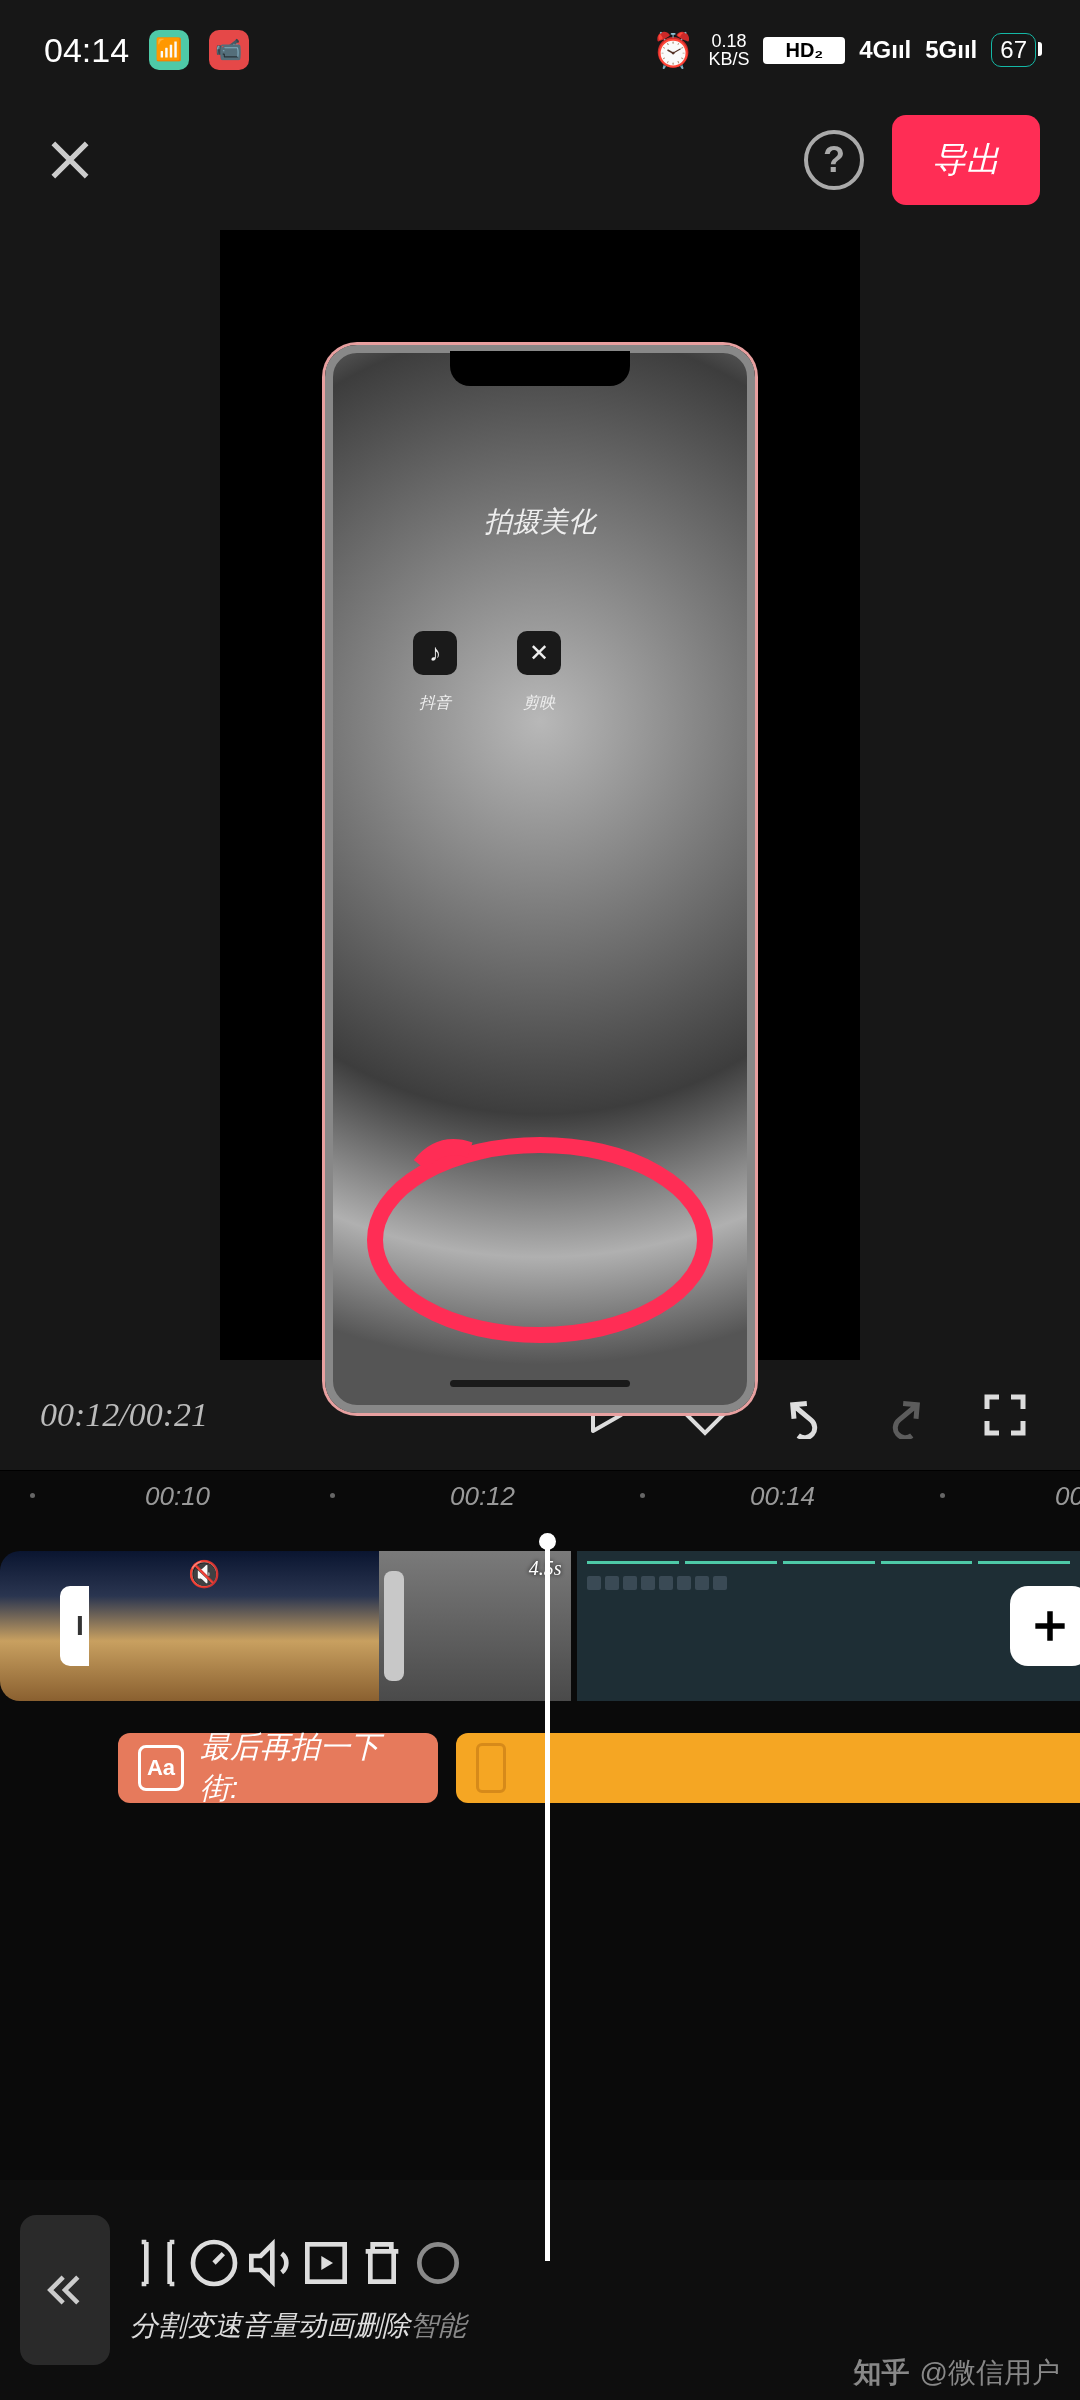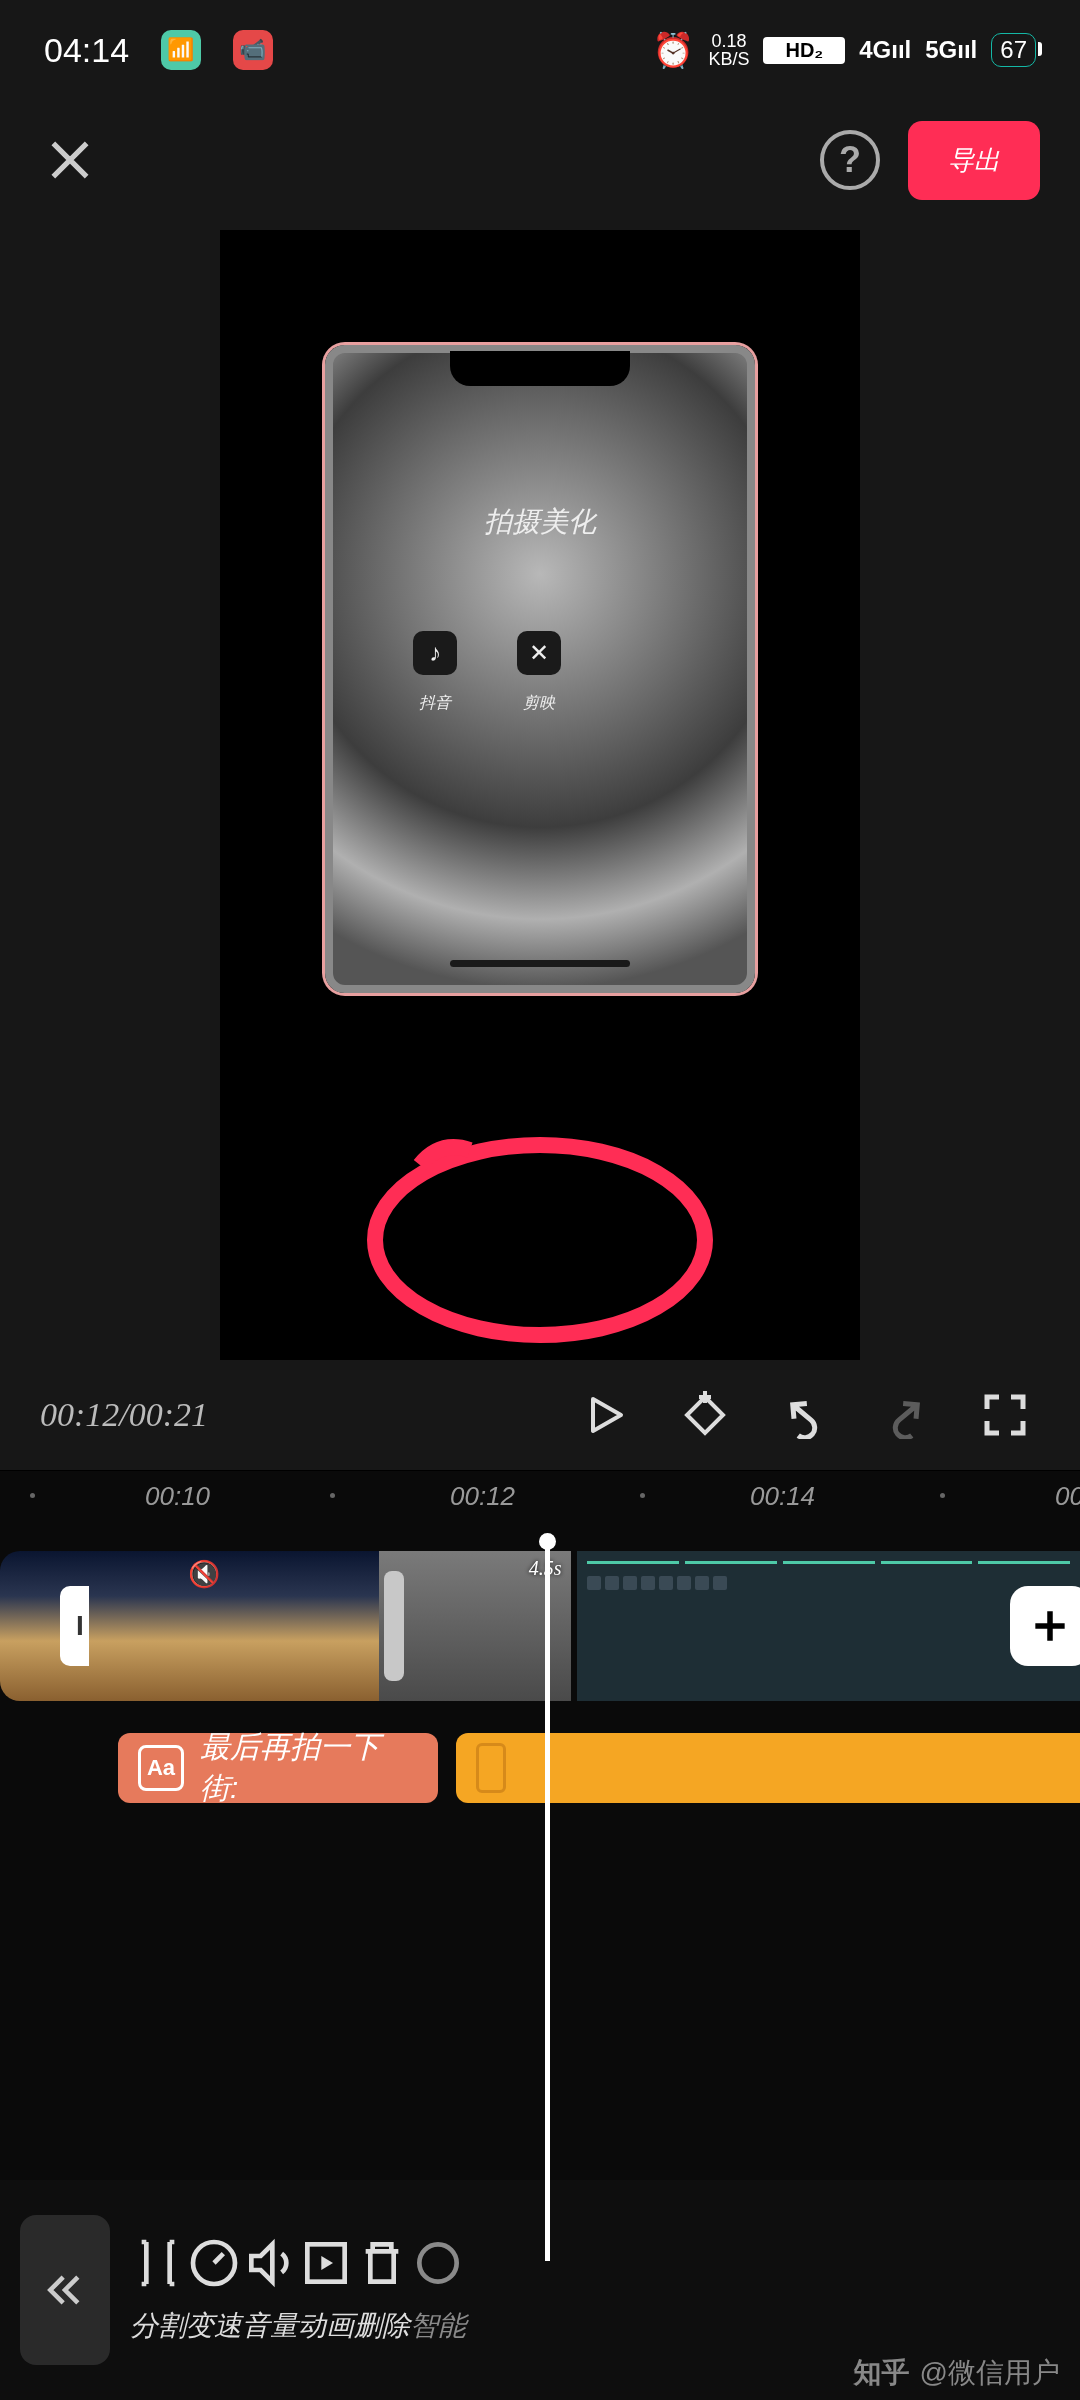--- a/index.html
+++ b/index.html
@@ -1,38 +1,38 @@
 <!DOCTYPE html>
 <html><head>
 <meta charset="utf-8">
 <style>
 *{margin:0;padding:0;box-sizing:border-box;font-family:-apple-system,sans-serif}
 body{width:1080px;height:2400px;background:#171717;color:#fff;overflow:hidden;position:relative}
 .status-bar{height:100px;display:flex;align-items:center;justify-content:space-between;padding:0 44px;font-size:34px;font-weight:500}
-.status-left{display:flex;align-items:center;gap:32px}
+.status-left{display:flex;align-items:center;gap:20px}
 .status-right{display:flex;align-items:center;gap:14px}
 .sb-icon{width:40px;height:40px;border-radius:10px;display:flex;align-items:center;justify-content:center;font-size:22px}
 .sb-green{background:#4ec9a7}
 .sb-red{background:#e54848}
 .net-speed{display:flex;flex-direction:column;align-items:center;font-size:18px;line-height:1}
 .hd-badge{background:#fff;color:#000;font-size:20px;font-weight:700;padding:2px 22px;border-radius:4px}
 .sig{font-size:24px;font-weight:600;display:flex;align-items:flex-start;gap:0}
 .batt{border:1px solid #14b8a6;border-radius:10px;padding:2px 8px;font-size:24px;position:relative}
 .batt::after{content:'';position:absolute;right:-7px;top:8px;width:4px;height:14px;background:#fff;border-radius:0 3px 3px 0}
 .header{height:120px;display:flex;align-items:center;justify-content:space-between;padding:0 40px}
 .close-x{width:60px;height:60px;display:flex;align-items:center;justify-content:center}
 .close-x svg{width:50px;height:50px}
 .header-right{display:flex;align-items:center;gap:28px}
 .help-icon{width:60px;height:60px;border:4px solid #aaa;border-radius:50%;display:flex;align-items:center;justify-content:center;font-size:36px;color:#aaa;font-weight:600}
 .res-selector{background:#000;padding:18px 26px;border:1px solid #333;display:flex;align-items:center;gap:18px;font-family:serif;font-style:italic;font-size:34px}
 .chev-down{width:0;height:0;border-left:12px solid transparent;border-right:12px solid transparent;border-top:14px solid #fff}
-.export-btn{background:#ff2d55;color:#fff;padding:22px 40px;font-size:26px;font-family:serif;font-style:italic;border-radius:14px}
+.export-btn{background:#ff2d55;color:#fff;padding:22px 40px;font-size:34px;font-family:serif;font-style:italic;border-radius:14px}
 .preview-area{display:flex;justify-content:center;padding:10px 0 0 0}
 .preview-canvas{width:640px;height:1130px;background:#000;position:relative;display:flex;align-items:flex-start;justify-content:center;padding-top:115px}
-.phone-frame{width:430px;height:648px;border:8px solid #888;border-radius:20px;background:radial-gradient(circle at 50% 35%,#b8b8b8 0%,#6a6a6a 35%,#3d3d3d 55%,#b0b0b0 75%,#555 90%);position:relative;box-shadow:0 0 0 3px #e8a0a0}
+.phone-frame{width:430px;height:1068px;border:8px solid #888;border-radius:32px;background:radial-gradient(circle at 50% 35%,#b8b8b8 0%,#6a6a6a 35%,#3d3d3d 55%,#b0b0b0 75%,#555 90%);position:relative;box-shadow:0 0 0 3px #e8a0a0}
 .notch{position:absolute;top:-2px;left:50%;transform:translateX(-50%);width:180px;height:35px;background:#000;border-radius:0 0 20px 20px}
 .phone-content{position:absolute;top:0;left:0;right:0;bottom:0;padding:150px 30px 0;color:#eee}
 .phone-title{text-align:center;font-family:serif;font-style:italic;font-size:28px}
 .phone-apps{display:flex;gap:60px;margin-top:90px;justify-content:flex-start;padding-left:50px}
 .app-item{display:flex;flex-direction:column;align-items:center;gap:18px}
 .app-icon{width:44px;height:44px;background:#1a1a1a;border-radius:10px;display:flex;align-items:center;justify-content:center;font-size:24px}
 .app-label{font-size:16px;font-family:serif;font-style:italic}
 .home-indicator{position:absolute;bottom:18px;left:50%;transform:translateX(-50%);width:180px;height:7px;background:#1a1a1a;border-radius:4px}
 .red-circle{position:absolute;bottom:10px;left:50%;transform:translateX(-50%);width:380px;height:230px}
 .red-circle svg{width:100%;height:100%}

